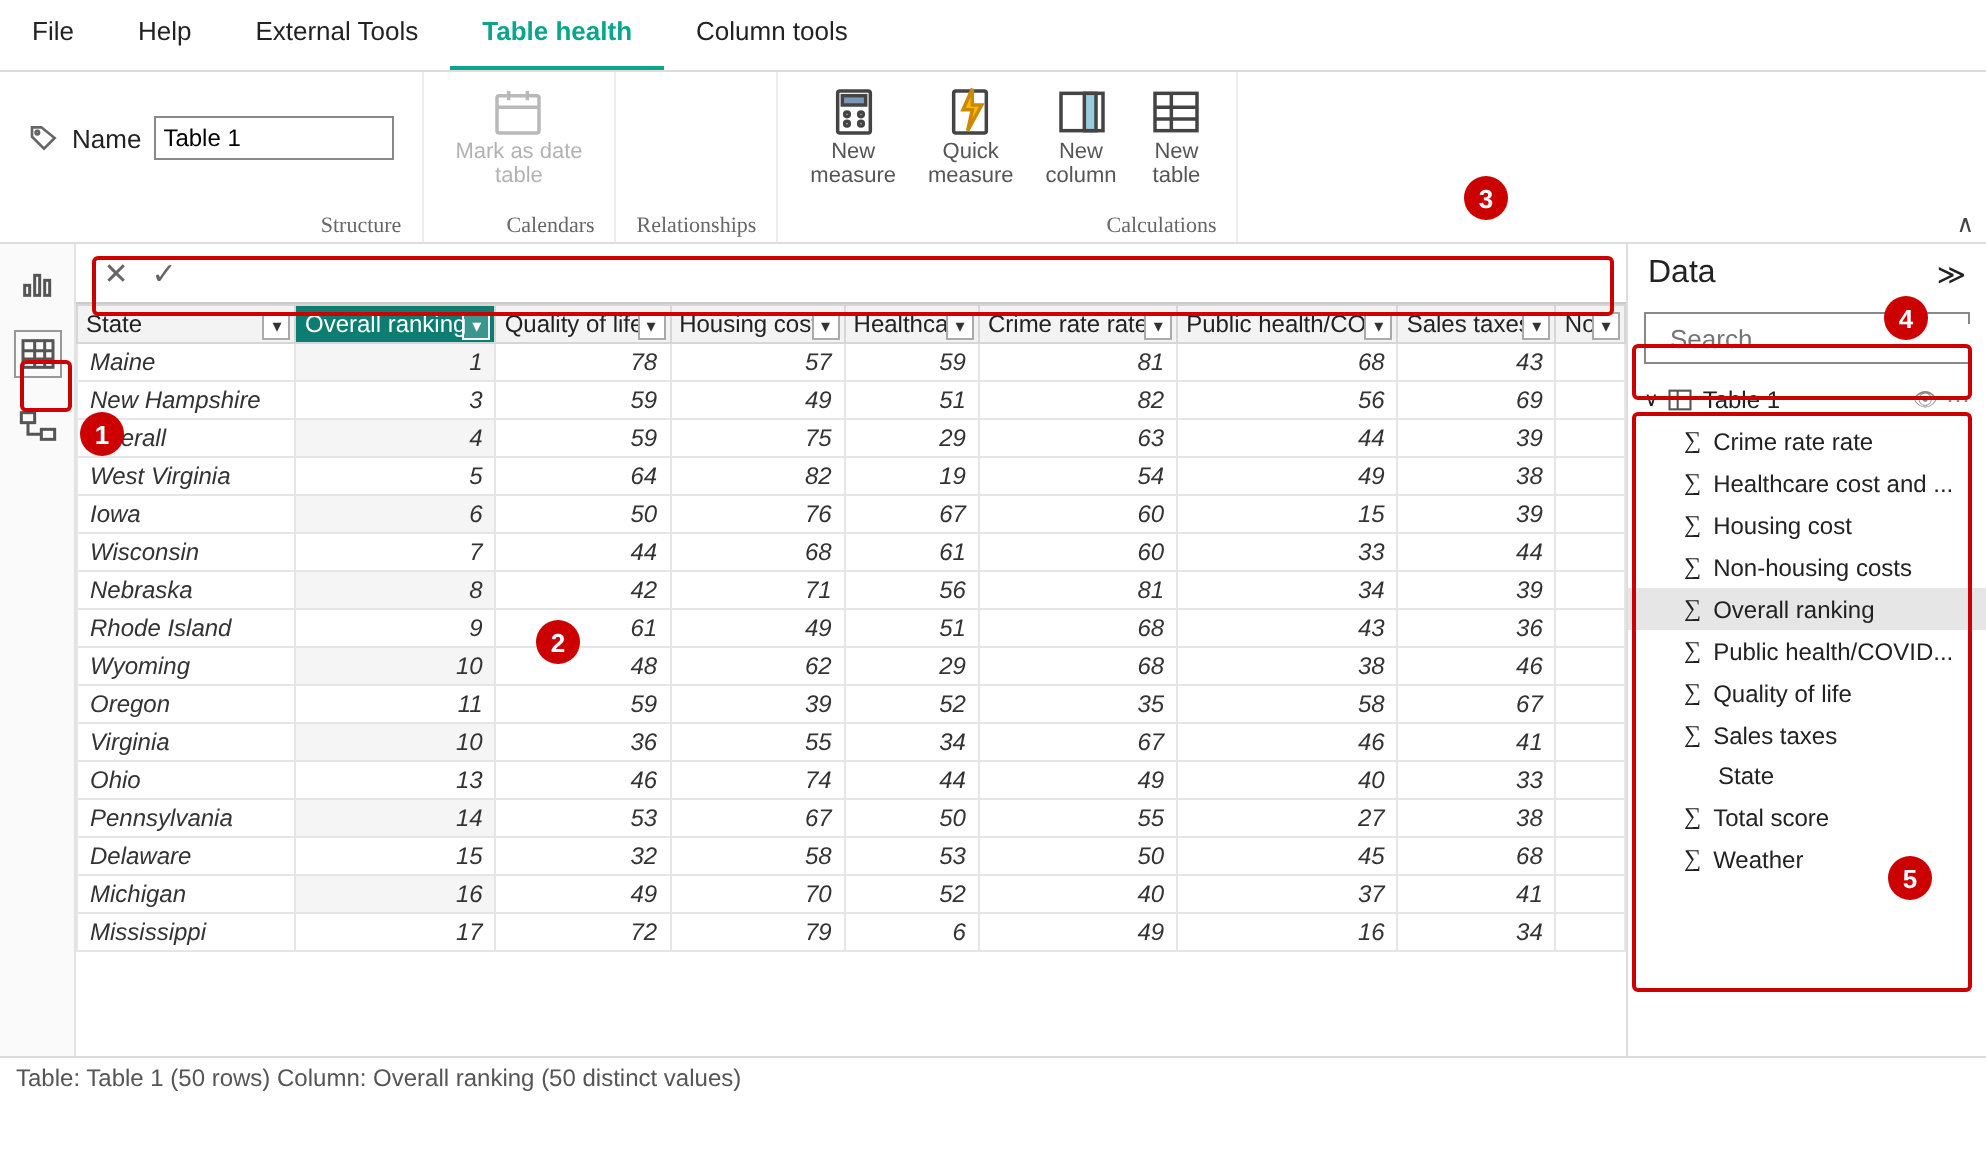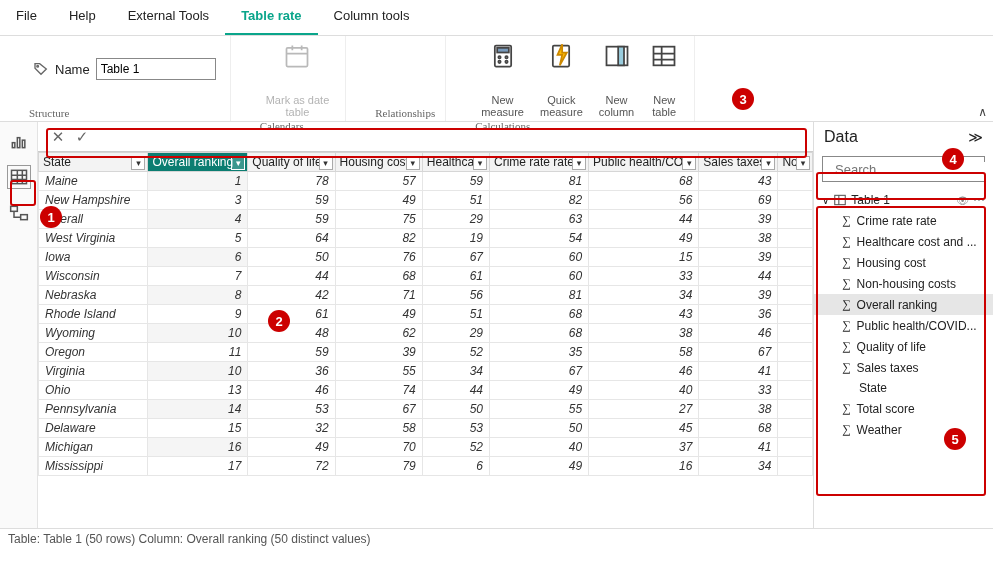--- a/index.html
+++ b/index.html
@@ -1,23 +1,23 @@
 <!DOCTYPE html>
 <html><head>
 <meta charset="utf-8">
 <style>
   * { box-sizing: border-box; margin: 0; padding: 0; }
   body { font-family: "Segoe UI", Arial, sans-serif; font-size: 13px; color: #222; width: 993px; height: 580px; overflow: hidden; background: #fff; position: relative; }
   .menubar { display: flex; height: 36px; border-bottom: 1px solid #ddd; align-items: stretch; }
   .menubar .mitem { padding: 8px 16px; cursor: pointer; border-bottom: 2px solid transparent; }
   .menubar .mitem.active { border-bottom: 2px solid #0aa58b; color: #0aa58b; font-weight: 600; }
   .ribbon { display: flex; height: 86px; border-bottom: 1px solid #ddd; position: relative; }
-  .rgroup { display: flex; flex-direction: column; align-items: flex-start; border-right: 1px solid #eee; padding: 4px 10px 2px 10px; margin-left: 19px; }
+  .rgroup { display: flex; flex-direction: column; align-items: flex-end; border-right: 1px solid #eee; padding: 4px 10px 2px 10px; }
   .rgroup .label { font-size: 11px; color: #666; margin-top: auto; font-family: Liberation Serif, serif; }
-  .rbtn { display: flex; flex-direction: column; align-items: center; font-size: 11px; color: #555; padding: 2px 6px; cursor: pointer; text-align: center; gap: 24px; }
+  .rbtn { display: flex; flex-direction: column; align-items: center; font-size: 11px; color: #555; padding: 2px 6px; cursor: pointer; text-align: center; }
   .rbtn svg { width: 28px; height: 28px; }
   .rbtn.disabled { opacity: 0.45; }
   .rrow { display: flex; gap: 4px; }
   .name-field { display: flex; align-items: center; gap: 6px; padding: 6px 4px; }
   .name-field input { width: 120px; height: 22px; border: 1px solid #888; padding: 0 4px; font-size: 12px; }
   .collapse { position: absolute; right: 6px; bottom: 2px; font-size: 12px; color: #444; }
   .formula { display: flex; align-items: center; height: 30px; border-bottom: 1px solid #ccc; padding: 0 8px; }
   .formula .xicon { width: 24px; text-align: center; color: #666; cursor: pointer; font-size: 15px; }
   .formula input { flex: 1; border: none; height: 22px; outline: none; font-size: 13px; }
   .main { display: flex; height: calc(580px - 36px - 86px - 30px - 22px); }
@@ -44,21 +44,21 @@
   .callout { position: absolute; background: #c00; color: #fff; width: 22px; height: 22px; border-radius: 50%; display: flex; align-items: center; justify-content: center; font-weight: bold; font-size: 13px; z-index: 50; }
   .redbox { position: absolute; border: 2px solid #c00; z-index: 40; pointer-events: none; border-radius: 3px; }
 </style>
 </head>
 <body>
 
 <div class="menubar">
     <div class="mitem">File</div>
     <div class="mitem">Help</div>
     <div class="mitem">External Tools</div>
-    <div class="mitem active">Table rate</div>
+    <div class="mitem active">Table health</div>
     <div class="mitem">Column tools</div>
   </div>
 
 <div class="ribbon">
   <div class="rgroup" style="padding-top:16px">
     <div class="name-field">
       <svg width="16" height="16" viewBox="0 0 24 24" fill="none" stroke="#666" stroke-width="2">
           <path d="M20 12l-8 8-9-9V4h7z"></path>
           <circle cx="7" cy="8" r="1.3"></circle>
         </svg>

